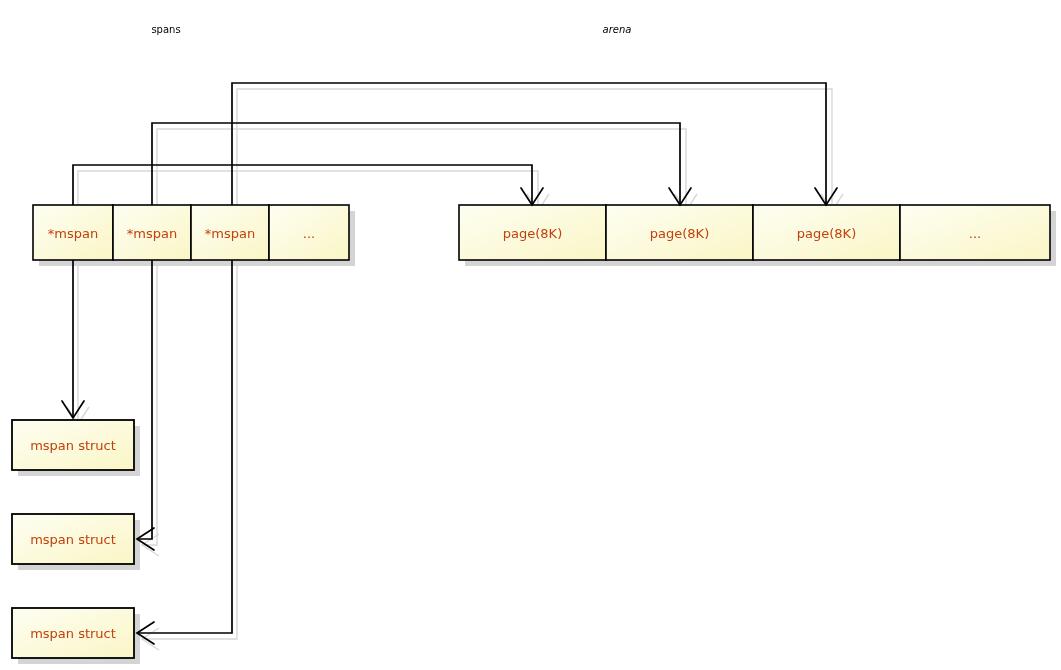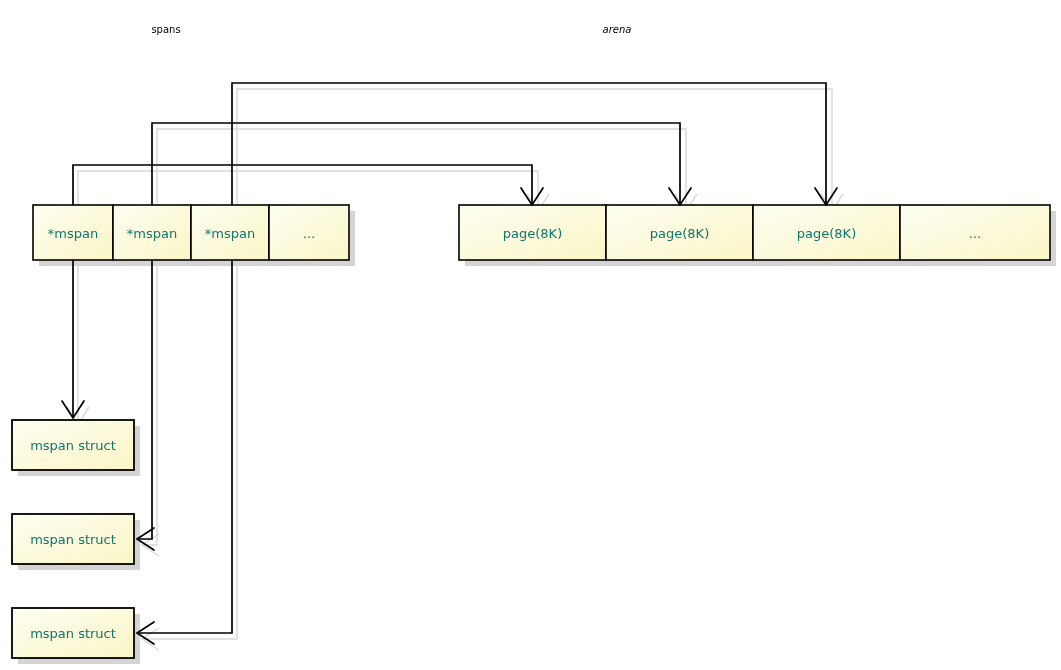--- a/index.html
+++ b/index.html
@@ -34,21 +34,21 @@
     position: absolute;
     font-size: 10px;
     color: #000000;
     white-space: nowrap;
     transform: translateX(-50%);
     line-height: 16px;
   }
   .cell-text {
     position: absolute;
     font-size: 13px;
-    color: #0f766e;
+    color: #c2410c;
     white-space: nowrap;
     transform: translate(-50%, -50%);
     text-align: right;
     pointer-events: none;
   }
 </style>
 </head>
 <body>
 
 <div id="canvas">

